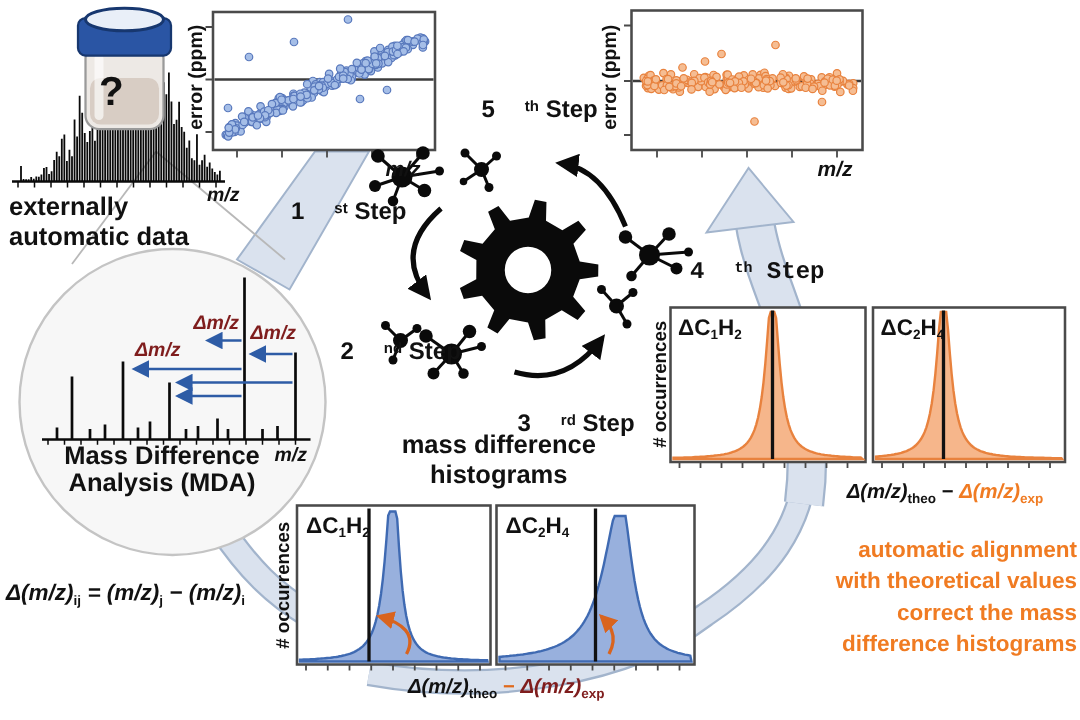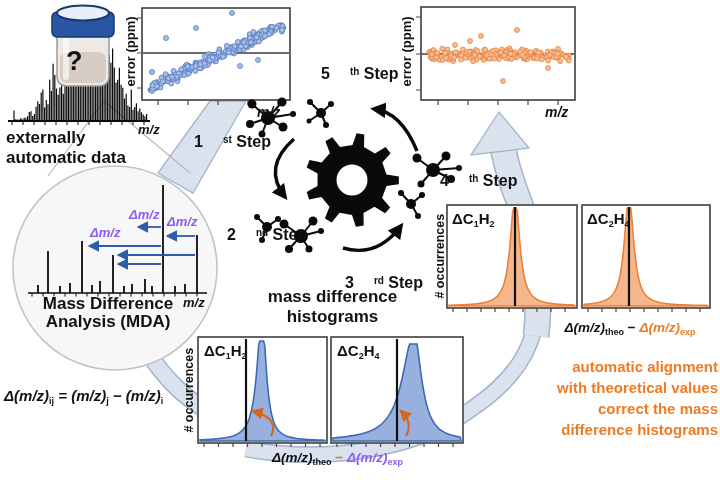--- a/index.html
+++ b/index.html
@@ -5,21 +5,21 @@
   html,body{margin:0;padding:0;background:#fff;}
   #canvas{position:relative;width:720px;height:480px;background:#fff;overflow:hidden;
           font-family:"Liberation Sans",sans-serif;}
   #fig{position:absolute;left:0;top:0;}
   .t{position:absolute;color:#111;font-weight:bold;white-space:pre-line;line-height:1.15;}
   .it{font-style:italic;}
   .ctr{text-align:center;}
   .rot{transform:rotate(-90deg);transform-origin:center;}
   .sb{font-size:9px;font-weight:bold;font-style:normal;vertical-align:-3px;}
   .sp{font-size:10px;font-weight:bold;vertical-align:4px;padding-left:20px;}
-  .blue{color:#8b5cf6;}
+  .blue{color:#7f1d1d;}
   .orange{color:#F07B22;}
   .minus-o{color:#E06A1C;}
   .f13{font-size:13px;} .f14{font-size:14px;} .f15{font-size:15px;}
   .f16{font-size:16px;} .f17{font-size:17px;} .f125{font-size:12.5px;} .f135{font-size:13.5px;}
 </style>
 </head>
 <body>
 
 <div id="canvas">
 
@@ -675,21 +675,21 @@
 
 <div class="t f13 ctr rot" style="left:86px;top:44px;width:90px;">error (ppm)</div>
 <div class="t f14 it" style="left:257px;top:104px;">m/z</div>
 
 <div class="t f13 ctr rot" style="left:362px;top:44px;width:90px;">error (ppm)</div>
 <div class="t f14 it" style="left:545px;top:104px;">m/z</div>
 
 <div class="t f16" style="left:194px;top:133px;"><span>1</span><span class="sp">st</span><span> Step</span></div>
 <div class="t f16" style="left:227px;top:226px;"><span>2</span><span class="sp">nd</span><span> Step</span></div>
 <div class="t f16" style="left:345px;top:254px;margin-top:20px;"><span>3</span><span class="sp">rd</span><span> Step</span></div>
-<div class="t f16" style="left:440px;top:172px;"><span>4</span><span class="sp">th</span><span> Step</span></div>
+<div class="t f16" style="left:460px;top:172px;font-family:Liberation Mono, monospace;"><span>4</span><span class="sp">th</span><span> Step</span></div>
 <div class="t f16" style="left:321px;top:65px;"><span>5</span><span class="sp">th</span><span> Step</span></div>
 
 <div class="t f17 ctr" style="left:240px;top:287px;width:185px;">mass difference
 histograms</div>
 
 <div class="t f13 it blue" style="left:129px;top:208px;">Δm/z</div>
 <div class="t f13 it blue" style="left:167px;top:215px;">Δm/z</div>
 <div class="t f13 it blue" style="left:90px;top:226px;">Δm/z</div>
 <div class="t f13 it" style="left:183px;top:296px;">m/z</div>
 <div class="t f17 ctr" style="left:32px;top:295px;width:152px;line-height:18px;">Mass Difference

